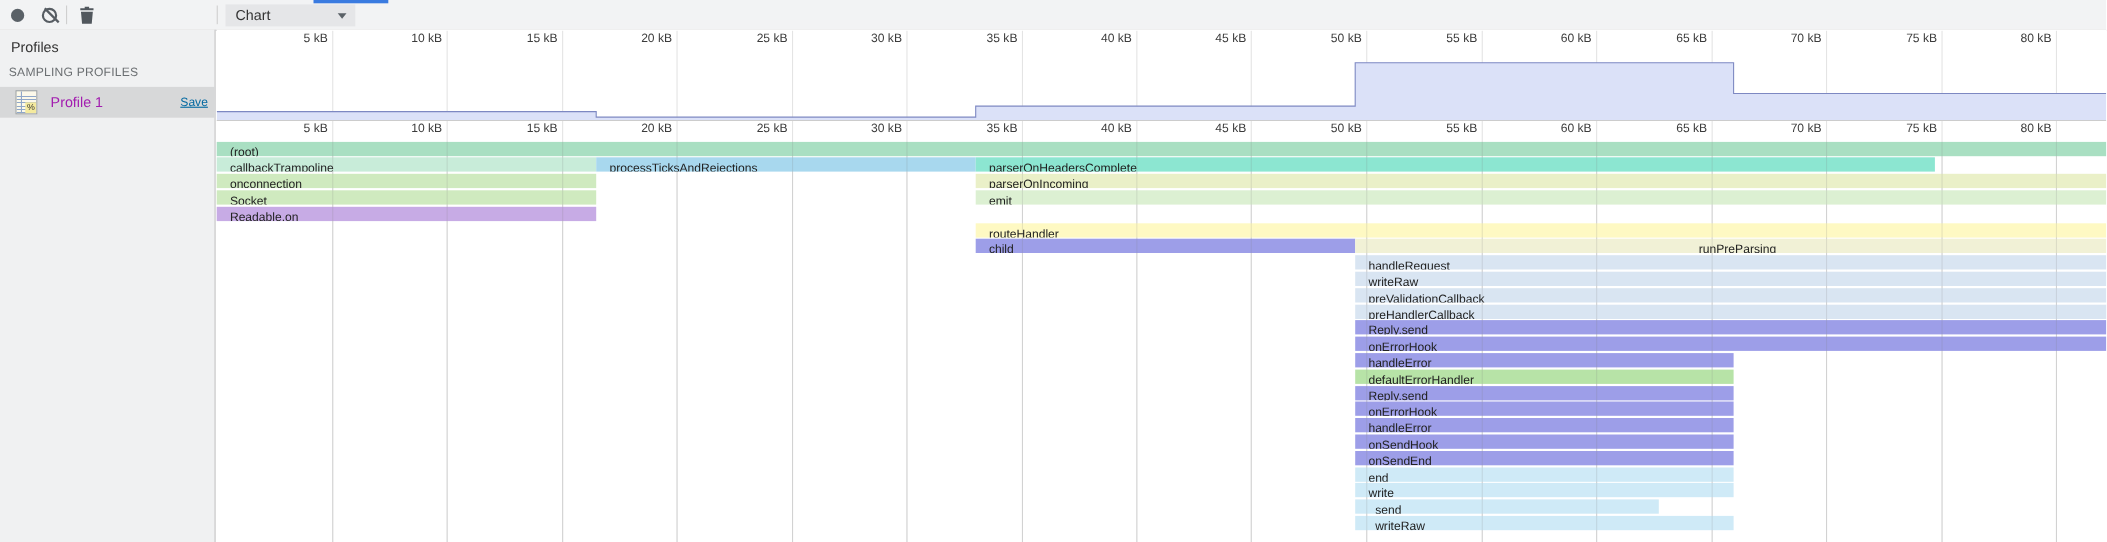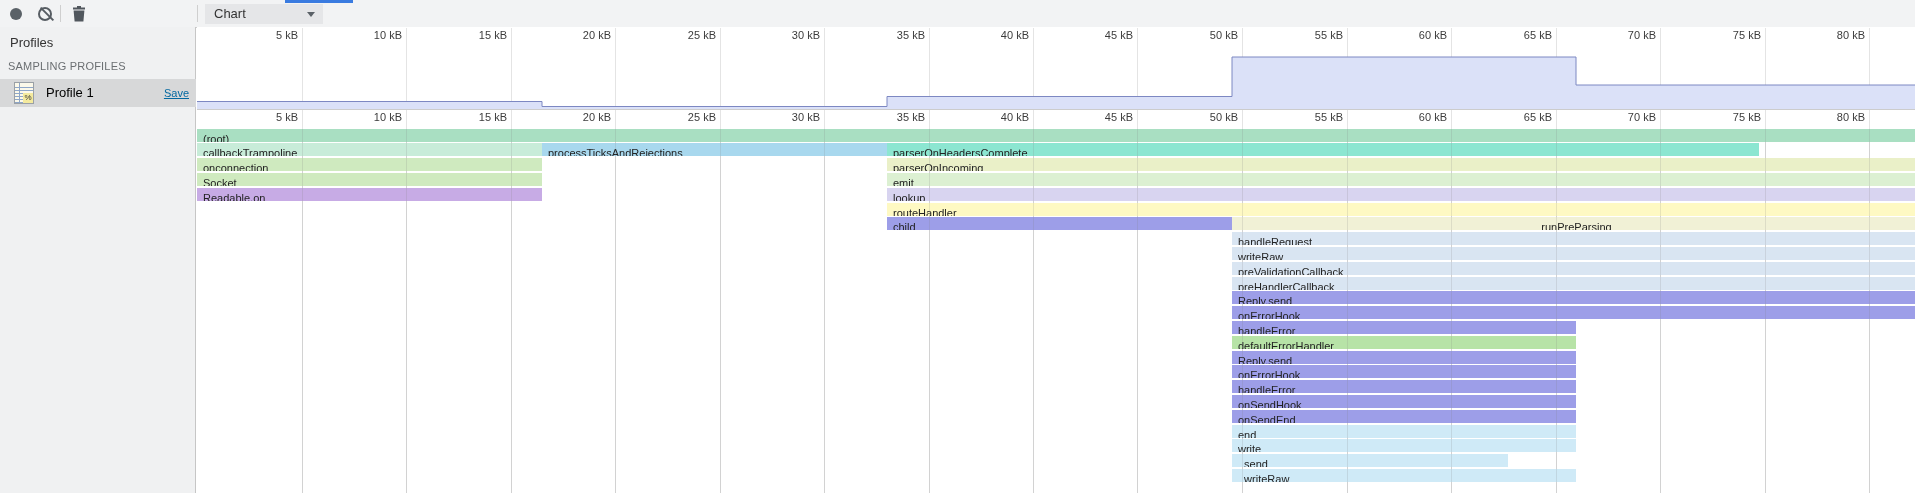--- a/index.html
+++ b/index.html
@@ -27,34 +27,34 @@
   .sb-header{position:absolute;left:10px;top:8px;font-size:13px;color:#333;}
   .sb-section{position:absolute;left:8px;top:33px;font-size:11px;color:#6b6f72;letter-spacing:.2px;}
   .profile-row{position:absolute;left:0;top:52px;width:196px;height:28px;background:#d7d8d9;cursor:default;}
   .profile-icon{position:absolute;left:14px;top:3px;width:20px;height:22px;background:#fcf9ea;border:1px solid #9aa0a6;
                 box-sizing:border-box;overflow:hidden;}
   .profile-icon .lines{position:absolute;left:0;top:2px;right:0;bottom:0;
       background:repeating-linear-gradient(to bottom,transparent 0 2px,#8fa7c9 2px 3px);}
   .profile-icon .col{position:absolute;left:4px;top:0;width:1px;bottom:0;background:#8fa7c9;}
   .profile-icon .pct{position:absolute;right:0;bottom:0;width:10px;height:10px;background:#f4ea9e;
                      font-size:8px;line-height:10px;text-align:center;color:#333;}
-  .profile-name{position:absolute;left:46px;top:0;font-size:13px;line-height:28px;color:#000000;}
+  .profile-name{position:absolute;left:46px;top:0;font-size:13px;line-height:28px;color:#a21caf;}
   .profile-save{position:absolute;right:7px;top:0;font-size:11px;line-height:28px;color:#0369a1;
                 text-decoration:underline;cursor:pointer;}
 
   
   .chart{position:absolute;left:197px;top:27px;width:1718px;height:466px;background:#fff;}
   .gridline{position:absolute;width:1px;background:#e4e4e4;}
   .gridline.front{background:rgba(125,125,125,0.18);z-index:5;}
   .ruler-label{position:absolute;width:81px;text-align:right;font-size:11px;color:#3c3c3c;
                white-space:nowrap;}
   .overview-svg{position:absolute;left:0;top:1px;z-index:2;}
   .ov-bottom{position:absolute;left:0;top:82px;width:1718px;height:1px;background:#cccccc;}
   .flame-bar{position:absolute;height:13px;overflow:hidden;white-space:nowrap;z-index:3;cursor:default;}
-  .flame-bar span{font-size:11px;color:#222;line-height:13px;padding-left:6px;display:inline-block;}
+  .flame-bar span{font-size:11px;color:#222;line-height:13px;padding-left:12px;display:inline-block;}
 </style>
 </head>
 <body>
 
 <div id="app">
 
   <div class="toolbar">
     <div class="rec-icon"></div>
     <div class="ban-icon"></div>
     <div class="tb-sep" style="left:60px;"></div>
@@ -173,21 +173,20 @@
       </svg>
       <div class="flame-bar" style="left: 0px; top: 101.5px; width: 1718px; background: rgb(169, 223, 194);"><span>(root)</span></div>
       <div class="flame-bar" style="left: 0px; top: 116.3px; width: 345px; background: rgb(200, 236, 217);"><span>callbackTrampoline</span></div>
       <div class="flame-bar" style="left: 345px; top: 116.3px; width: 345px; background: rgb(168, 216, 238);"><span>processTicksAndRejections</span></div>
       <div class="flame-bar" style="left: 690px; top: 116.3px; width: 872px; background: rgb(140, 230, 209);"><span>parserOnHeadersComplete</span></div>
       <div class="flame-bar" style="left: 0px; top: 131.1px; width: 345px; background: rgb(207, 234, 191);"><span>onconnection</span></div>
       <div class="flame-bar" style="left: 690px; top: 131.1px; width: 1028px; background: rgb(234, 240, 200);"><span>parserOnIncoming</span></div>
       <div class="flame-bar" style="left: 0px; top: 145.9px; width: 345px; background: rgb(207, 234, 191);"><span>Socket</span></div>
       <div class="flame-bar" style="left: 690px; top: 145.9px; width: 1028px; background: rgb(220, 240, 210);"><span>emit</span></div>
       <div class="flame-bar" style="left: 0px; top: 160.7px; width: 345px; background: rgb(199, 171, 229);"><span>Readable.on</span></div>
-      <div class="flame-bar" style="left: 690px; top: 160.7px; width: 1028px; background: rgb(216, 212, 240);"><span>lookup</span></div>
       <div class="flame-bar" style="left: 690px; top: 175.5px; width: 1028px; background: #fef9c3;"><span>routeHandler</span></div>
       <div class="flame-bar" style="left: 690px; top: 190.3px; width: 345px; background: rgb(157, 158, 232);"><span>child</span></div>
       <div class="flame-bar" style="left: 1035px; top: 190.3px; width: 683px; background: rgb(241, 241, 214); text-align: center;"><span>runPreParsing</span></div>
       <div class="flame-bar" style="left: 1035px; top: 205.1px; width: 683px; background: rgb(217, 229, 242);"><span>handleRequest</span></div>
       <div class="flame-bar" style="left: 1035px; top: 219.9px; width: 683px; background: rgb(217, 229, 242);"><span>writeRaw</span></div>
       <div class="flame-bar" style="left: 1035px; top: 234.7px; width: 683px; background: rgb(217, 229, 242);"><span>preValidationCallback</span></div>
       <div class="flame-bar" style="left: 1035px; top: 249.5px; width: 774px; background: rgb(217, 229, 242);"><span>preHandlerCallback</span></div>
       <div class="flame-bar" style="left: 1035px; top: 264.3px; width: 683px; background: rgb(157, 158, 232);"><span>Reply.send</span></div>
       <div class="flame-bar" style="left: 1035px; top: 279.1px; width: 683px; background: rgb(157, 158, 232);"><span>onErrorHook</span></div>
       <div class="flame-bar" style="left: 1035px; top: 293.9px; width: 344px; background: rgb(157, 158, 232);"><span>handleError</span></div>

